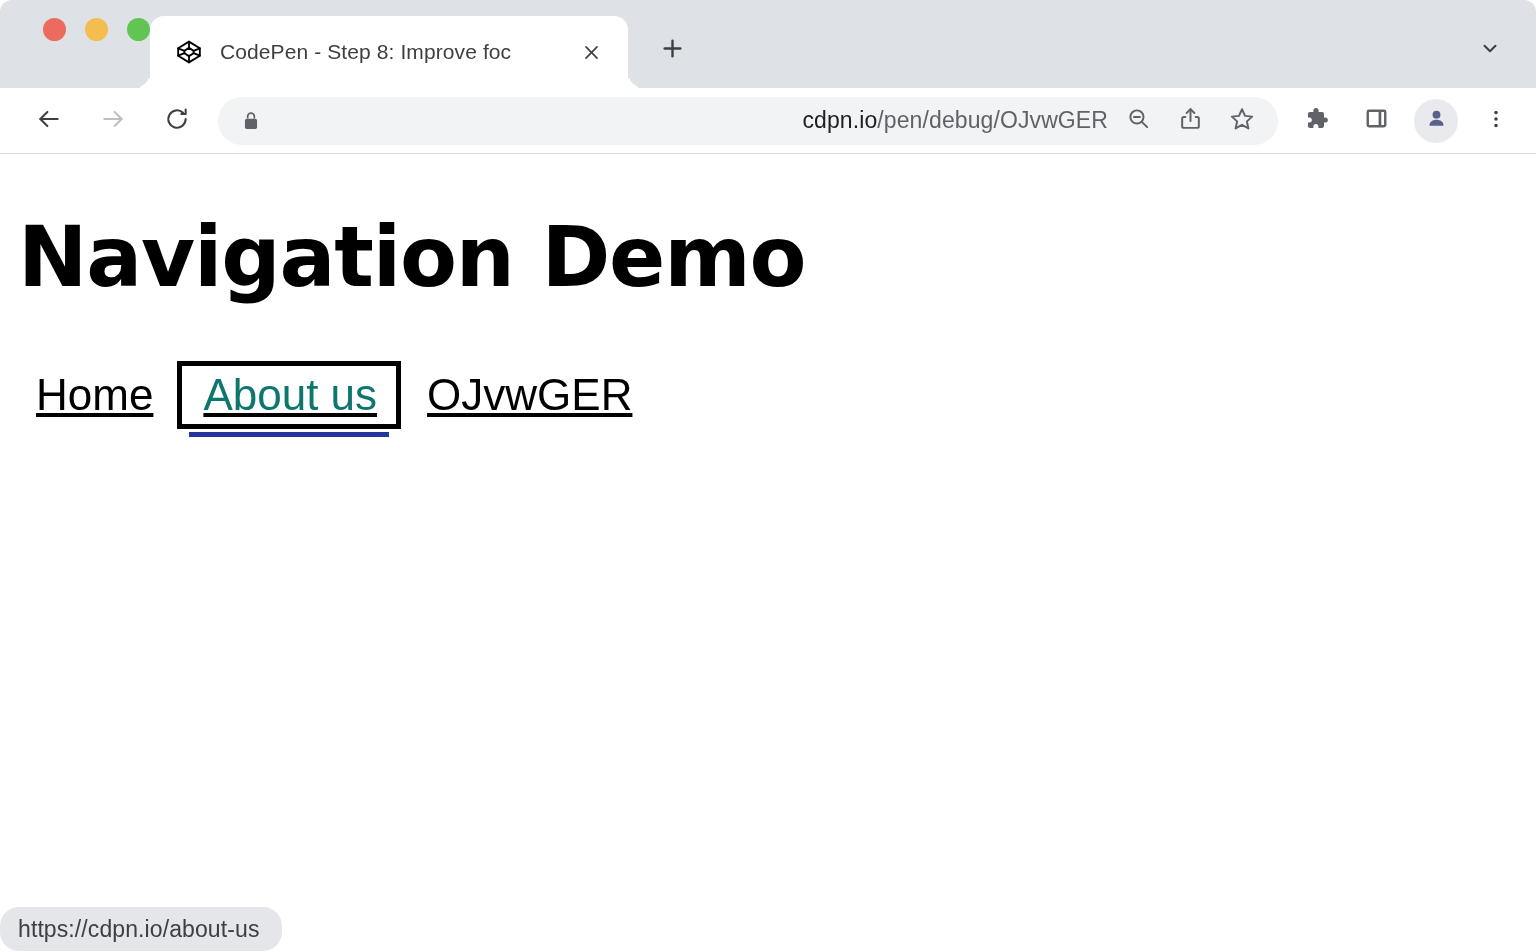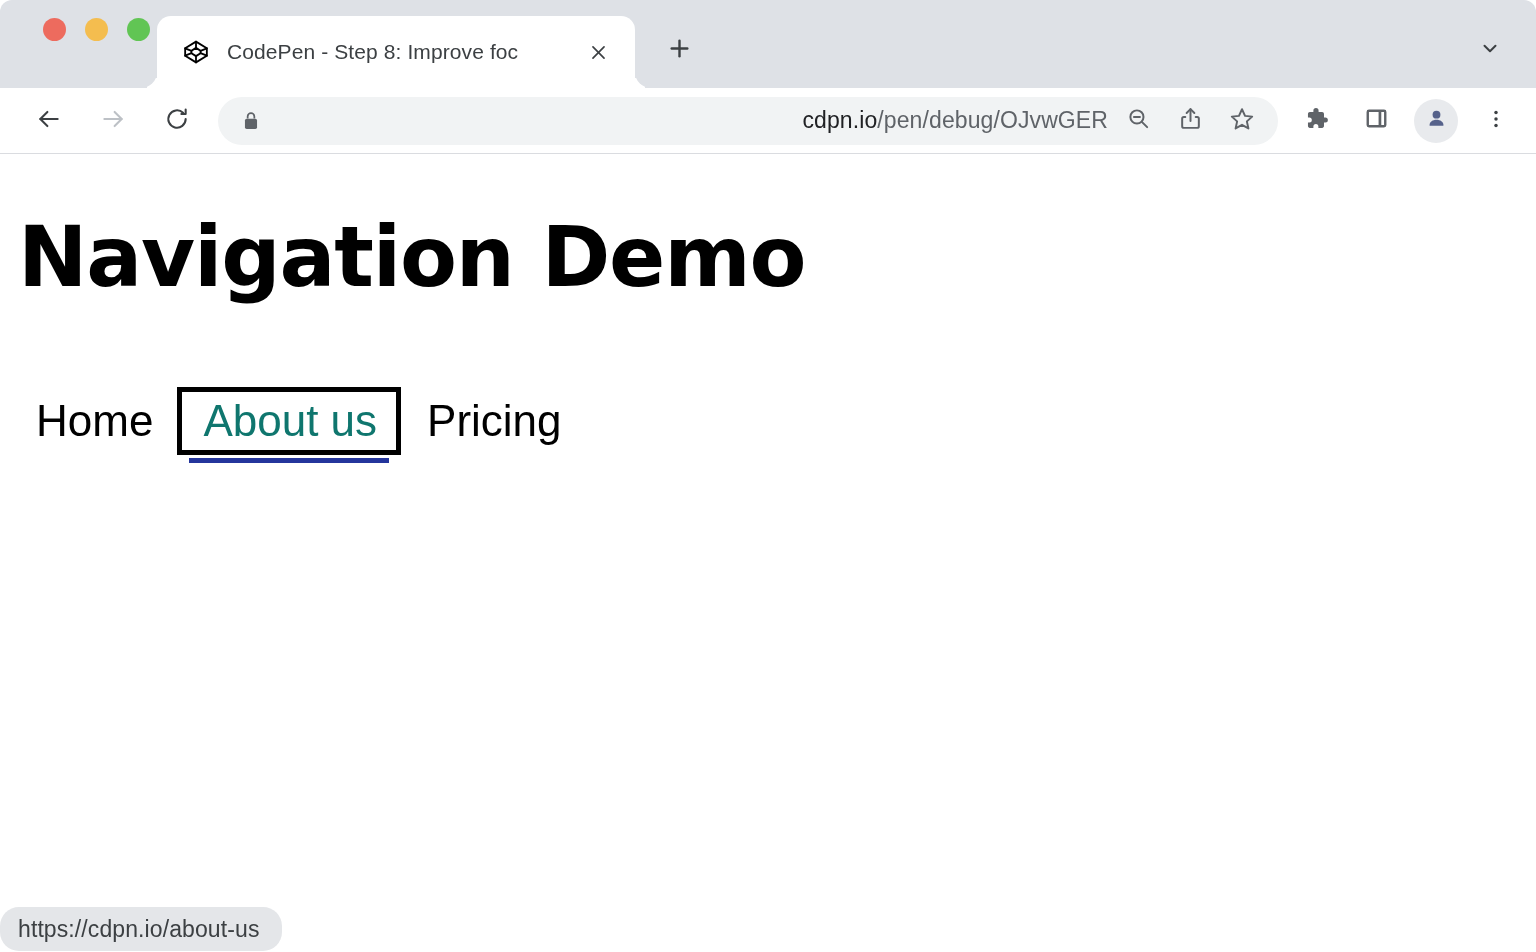--- a/index.html
+++ b/index.html
@@ -49,21 +49,20 @@
 
   .tab {
     position: relative;
     width: 478px;
     height: 72px;
     background: #ffffff;
     border-top-left-radius: 14px;
     border-top-right-radius: 14px;
     display: flex;
     align-items: center;
-    margin-left: 7px;
     padding: 0 0 0 26px;
     overflow: visible;
   }
   
   .tab::before, .tab::after {
     content: "";
     position: absolute;
     bottom: 0;
     width: 16px;
     height: 16px;
@@ -222,23 +221,24 @@
     font-weight: bold;
     line-height: 1.0;
     color: #000000;
     letter-spacing: -1.2px;
     white-space: nowrap;
   }
 
   #site-nav {
     margin-top: 48px;
     display: flex;
-    align-items: flex-end;
+    align-items: center;
     gap: 0;
     height: 96px;
+    text-decoration: underline;
   }
 
   .nav-link {
     font-family: "Liberation Sans", sans-serif;
     font-size: 44px;
     line-height: 1;
     color: #000000;
     text-decoration: none;
     padding: 0 18px;
     white-space: nowrap;
@@ -442,20 +442,20 @@
 
   <div id="page">
 
     <h1 id="page-heading">Navigation Demo</h1>
 
     <nav id="site-nav">
       <a class="nav-link" href="#">Home</a>
 
       <a class="nav-link focused" href="#"><span>About us</span><span class="ul"></span></a>
 
-      <a class="nav-link" href="#">Pricing</a>
+      <a class="nav-link" href="#">OJvwGER</a>
 
     </nav>
 
     <div id="status-bubble">https://cdpn.io/about-us</div>
   </div>
 
 </div>
 
 </body></html>

